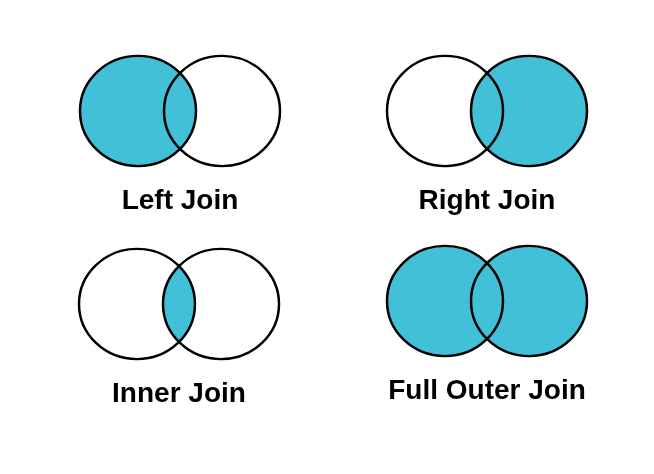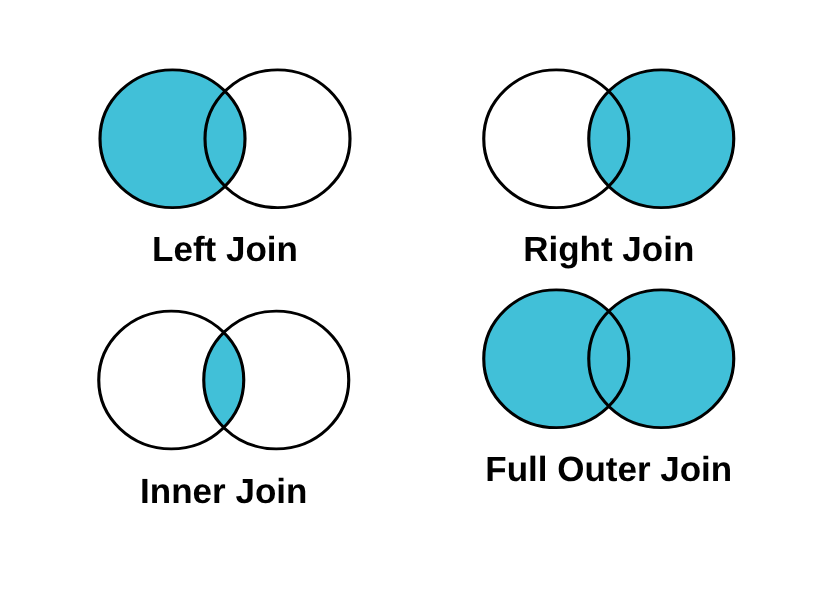--- a/index.html
+++ b/index.html
@@ -17,21 +17,21 @@
   .panel {
     position: absolute;
     width: 204px;
     display: flex;
     flex-direction: column;
     align-items: center;
   }
   .panel-left-join      { left: 78px;  top: 54px;  }
   .panel-right-join     { left: 385px; top: 54px;  }
   .panel-inner-join     { left: 77px;  top: 247px; align-items: center; }
-  .panel-full-outer-join{ left: 385px; top: 230px; justify-content: center; }
+  .panel-full-outer-join{ left: 385px; top: 244px; justify-content: center; }
   .venn {
     display: block;
     width: 204px;
     height: 114px;
   }
   .join-label {
     margin-top: 14px;
     font-size: 28px;
     font-weight: bold;
     color: #000000;

